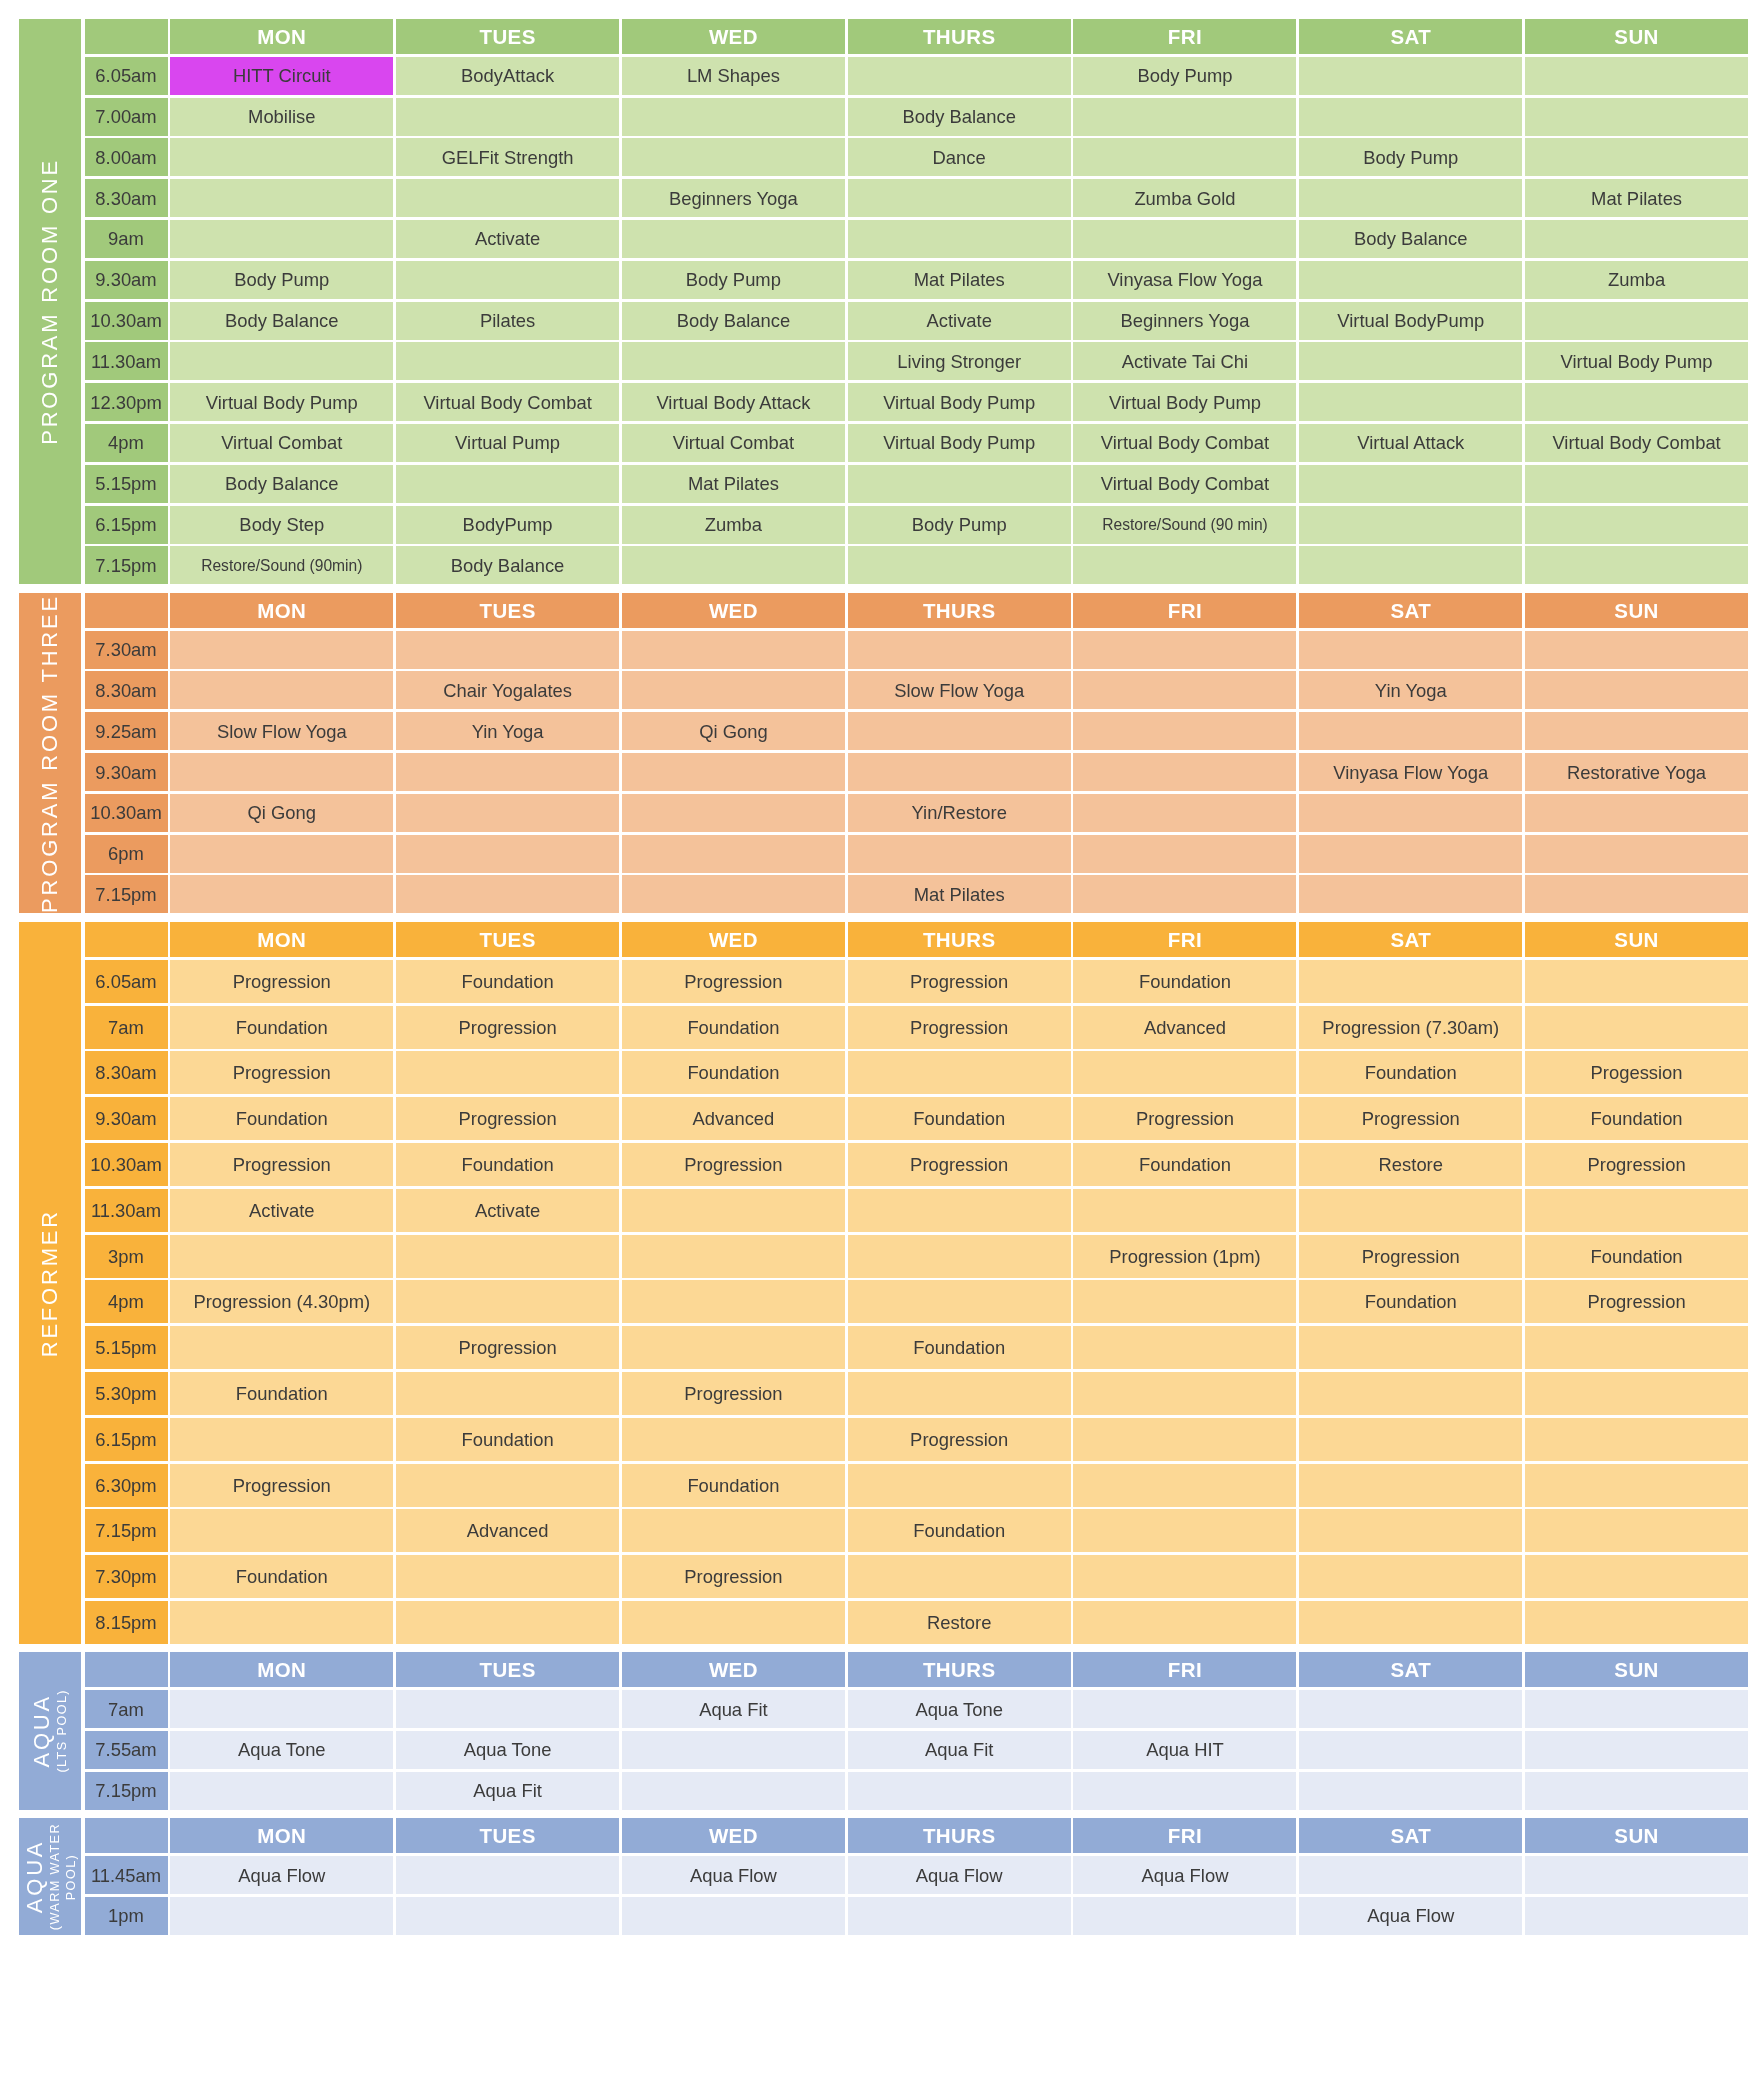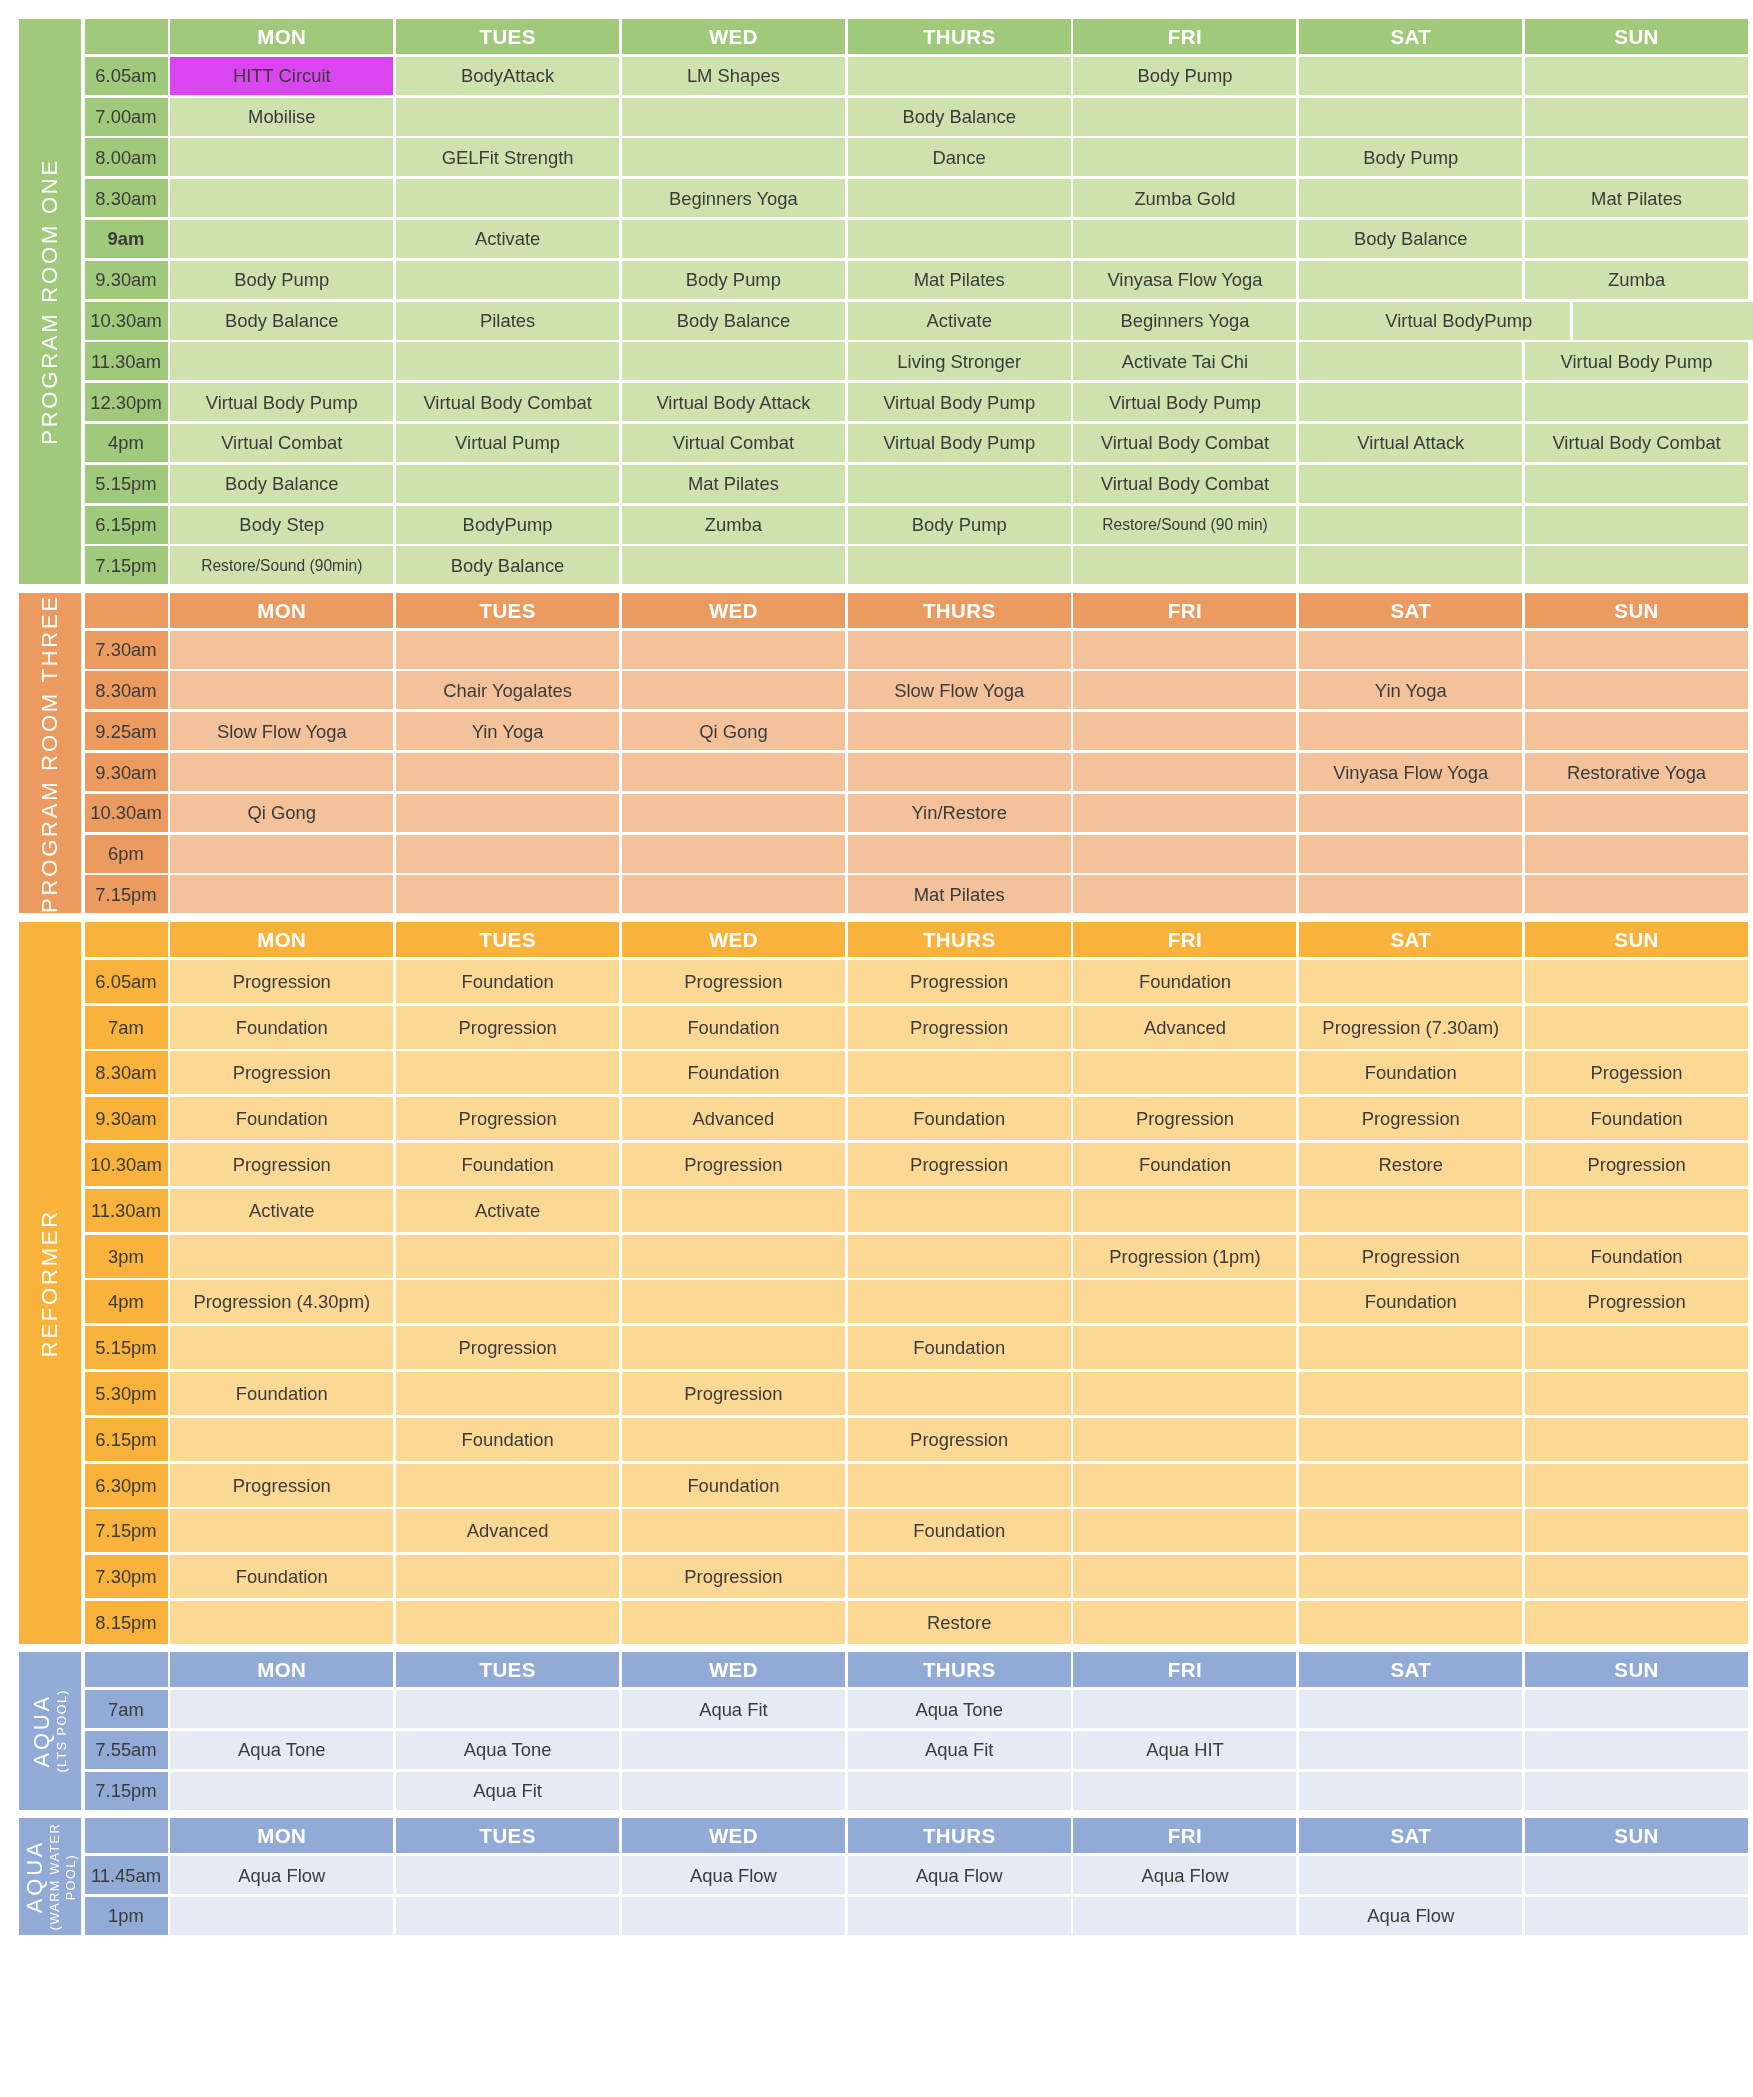--- a/index.html
+++ b/index.html
@@ -129,21 +129,21 @@
         <div class="cell time-col" style="background: rgb(161, 201, 123);">8.30am</div>
         <div class="cell day-col" style="background: rgb(206, 226, 174);"></div>
         <div class="cell day-col" style="background: rgb(206, 226, 174);"></div>
         <div class="cell day-col" style="background: rgb(206, 226, 174);">Beginners Yoga</div>
         <div class="cell day-col" style="background: rgb(206, 226, 174);"></div>
         <div class="cell day-col" style="background: rgb(206, 226, 174);">Zumba Gold</div>
         <div class="cell day-col" style="background: rgb(206, 226, 174);"></div>
         <div class="cell day-col" style="background: rgb(206, 226, 174);">Mat Pilates</div>
       </div>
       <div class="row">
-        <div class="cell time-col" style="background: rgb(161, 201, 123); font-weight: bold;">9am</div>
+        <div class="cell time-col" style="background: rgb(161, 201, 123);">9am</div>
         <div class="cell day-col" style="background: rgb(206, 226, 174);"></div>
         <div class="cell day-col" style="background: rgb(206, 226, 174);">Activate</div>
         <div class="cell day-col" style="background: rgb(206, 226, 174);"></div>
         <div class="cell day-col" style="background: rgb(206, 226, 174);"></div>
         <div class="cell day-col" style="background: rgb(206, 226, 174);"></div>
         <div class="cell day-col" style="background: rgb(206, 226, 174);">Body Balance</div>
         <div class="cell day-col" style="background: rgb(206, 226, 174);"></div>
       </div>
       <div class="row">
         <div class="cell time-col" style="background: rgb(161, 201, 123);">9.30am</div>
@@ -155,21 +155,21 @@
         <div class="cell day-col" style="background: rgb(206, 226, 174);"></div>
         <div class="cell day-col" style="background: rgb(206, 226, 174);">Zumba</div>
       </div>
       <div class="row">
         <div class="cell time-col" style="background: rgb(161, 201, 123);">10.30am</div>
         <div class="cell day-col" style="background: rgb(206, 226, 174);">Body Balance</div>
         <div class="cell day-col" style="background: rgb(206, 226, 174);">Pilates</div>
         <div class="cell day-col" style="background: rgb(206, 226, 174);">Body Balance</div>
         <div class="cell day-col" style="background: rgb(206, 226, 174);">Activate</div>
         <div class="cell day-col" style="background: rgb(206, 226, 174);">Beginners Yoga</div>
-        <div class="cell day-col" style="background: rgb(206, 226, 174); padding-left: 48px;">Virtual BodyPump</div>
+        <div class="cell day-col" style="background: rgb(206, 226, 174);">Virtual BodyPump</div>
         <div class="cell day-col" style="background: rgb(206, 226, 174);"></div>
       </div>
       <div class="row">
         <div class="cell time-col" style="background: rgb(161, 201, 123);">11.30am</div>
         <div class="cell day-col" style="background: rgb(206, 226, 174);"></div>
         <div class="cell day-col" style="background: rgb(206, 226, 174);"></div>
         <div class="cell day-col" style="background: rgb(206, 226, 174);"></div>
         <div class="cell day-col" style="background: rgb(206, 226, 174);">Living Stronger</div>
         <div class="cell day-col" style="background: rgb(206, 226, 174);">Activate Tai Chi</div>
         <div class="cell day-col" style="background: rgb(206, 226, 174);"></div>

